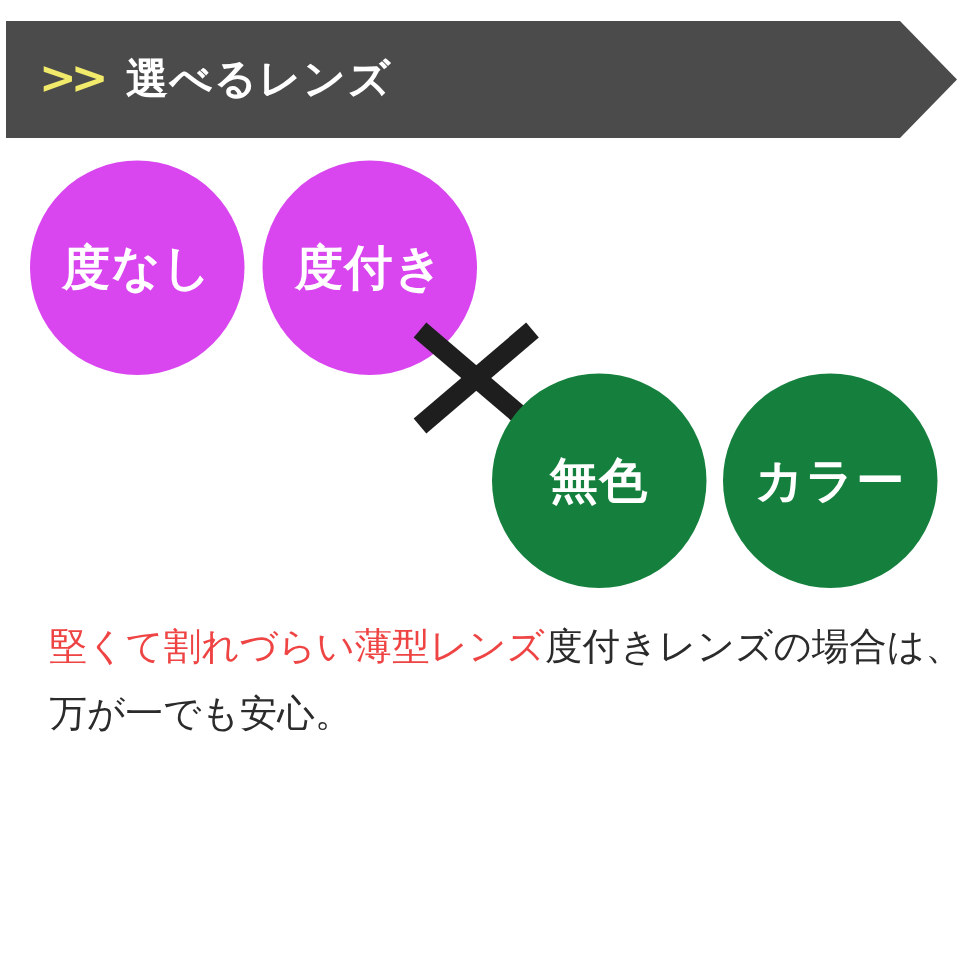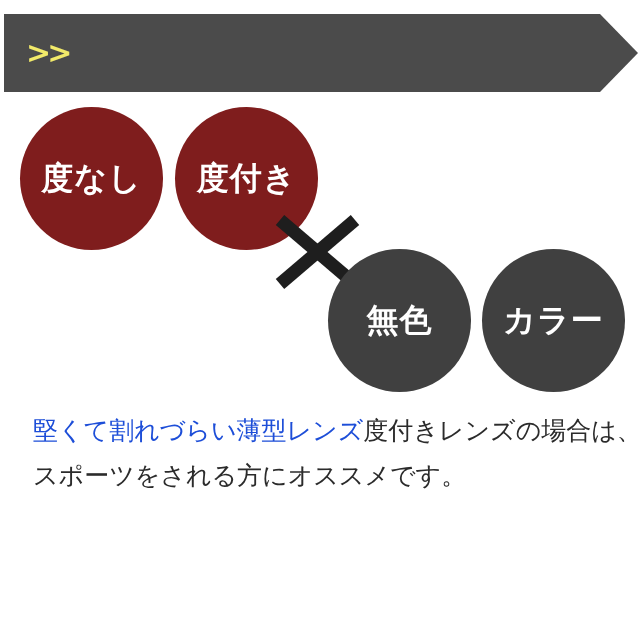--- a/index.html
+++ b/index.html
@@ -7,36 +7,37 @@
          font-family:"DejaVu Sans","Liberation Sans",sans-serif; }
   .banner { position:absolute; left:4px; top:14px; width:634px; height:78px; }
   .banner svg { position:absolute; left:0; top:0; }
   .banner-arrows { position:absolute; left:22px; top:22px; font-size:30px; font-weight:bold;
                    color:#f2ea6a; letter-spacing:-4px; line-height:34px; }
   .banner-title { position:absolute; left:80px; top:20px; font-size:28px; font-weight:bold;
                   color:#ffffff; line-height:38px; letter-spacing:1px; }
   .circle { position:absolute; width:143px; height:143px; border-radius:50%;
             display:flex; align-items:center; justify-content:center;
             color:#ffffff; font-weight:bold; font-size:32px; letter-spacing:1px; }
-  .orange { background:#7f1d1d; }
-  .green { background:#404040; }
+  .orange { background:#d946ef; }
+  .green { background:#15803d; }
   .times { position:absolute; left:270px; top:212px; width:95px; height:80px; }
   .desc { position:absolute; left:33px; top:408px; width:600px; font-size:25px;
           color:#2b2b2b; line-height:45px; }
   .desc .line { display:block; white-space:nowrap; }
-  .pink { color:#1d4ed8;text-align:right; }
+  .pink { color:#ef4444;text-align:right; }
 </style>
 </head>
 <body>
 
 <div class="banner">
   <svg width="634" height="78" viewBox="0 0 634 78">
     <polygon points="0,0 596,0 634,39 596,78 0,78" fill="#4b4b4b"></polygon>
   </svg>
   <span class="banner-arrows">&gt;&gt;</span>
+  <span class="banner-title">選べるレンズ</span>
 </div>
 
 <div class="circle orange" style="left:20px; top:107px;">
   <span>度なし</span>
 </div>
 <div class="circle orange" style="left:175px; top:107px;">
   <span>度付き</span>
 </div>
 
 <div class="times">
@@ -48,14 +49,14 @@
 
 <div class="circle green" style="left:328px; top:249px;">
   <span>無色</span>
 </div>
 <div class="circle green" style="left:482px; top:249px;text-align:center;">
   <span>カラー</span>
 </div>
 
 <div class="desc">
   <span class="line"><span class="pink">堅くて割れづらい薄型レンズ</span><span>度付きレンズの場合は、</span></span>
-  <span class="line">スポーツをされる方にオススメです。</span>
+  <span class="line">万が一でも安心。</span>
 </div>
 
 </body></html>

